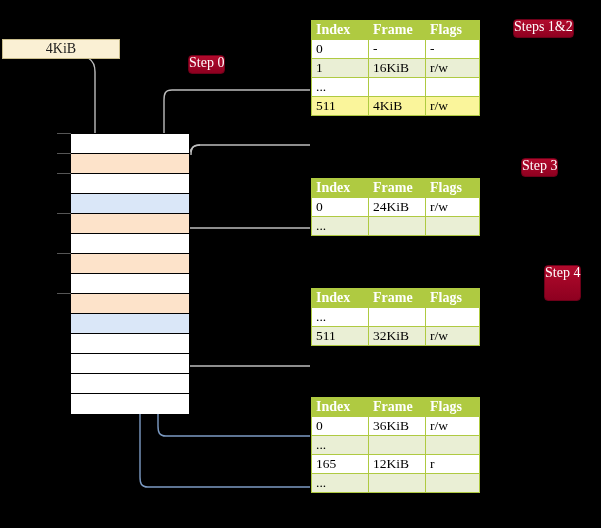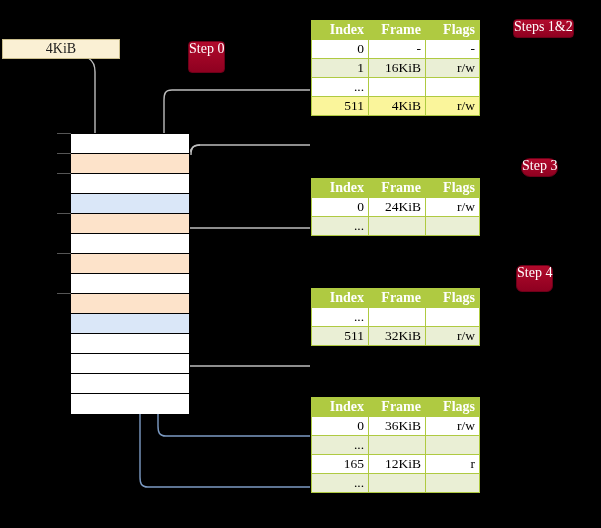--- a/index.html
+++ b/index.html
@@ -97,21 +97,21 @@
     border-collapse: collapse;
     background: #ffffff;
     font-size: 13.5px;
     table-layout: fixed;
   }
   .ptable td, .ptable th {
     box-sizing: border-box;
     border: 1px solid #AFCA41;
     padding: 1px 4px;
     height: 15px;
-    text-align: right;
+    text-align: left;
     vertical-align: middle;
     font-weight: normal;
     overflow: hidden;
     white-space: nowrap;
   }
   .ptable thead th {
     background: #AFCA41;
     color: #ffffff;
     font-weight: bold;
     border-color: #AFCA41;
@@ -169,30 +169,30 @@
 
     <g>
       <path d="M 310,487 L 148,487 C 141,487 140,483 140,477 L 140,208" fill="none" stroke="#7C9BC4" stroke-width="1.4" marker-end="url(#arrow-blue-up)"></path>
     </g>
   </svg>
 
   <div class="src-box" style="left:2px; top:39px; width:118px; height:20px;">
     <span>4KiB</span>
   </div>
 
-  <div class="badge" style="left:188px; top:41px; height:32px;">
+  <div class="badge" style="left:188px; top:55px; height:19px;">
     <span>Step 0</span>
   </div>
   <div class="badge" style="left:513px; top:19px; height:19px;">
     <span>Steps 1&amp;2</span>
   </div>
-  <div class="badge" style="left:521px; top:158px; height:19px;border-radius:9px;">
+  <div class="badge" style="left:521px; top:158px; height:19px;">
     <span>Step 3</span>
   </div>
-  <div class="badge" style="left:516px; top:265px; height:27px;border-radius:6px;">
+  <div class="badge" style="left:544px; top:265px; height:36px;">
     <span>Step 4</span>
   </div>
 
   <div id="memcol" style="left:70px; top:133px; width:120px; height:281px;">
       <div class="memrow" style="height: 20px;"></div>
       <div class="memrow orange" style="height: 20px;"></div>
       <div class="memrow" style="height: 20px;"></div>
       <div class="memrow blue" style="height: 20px;"></div>
       <div class="memrow orange" style="height: 20px;"></div>
       <div class="memrow" style="height: 20px;"></div>

